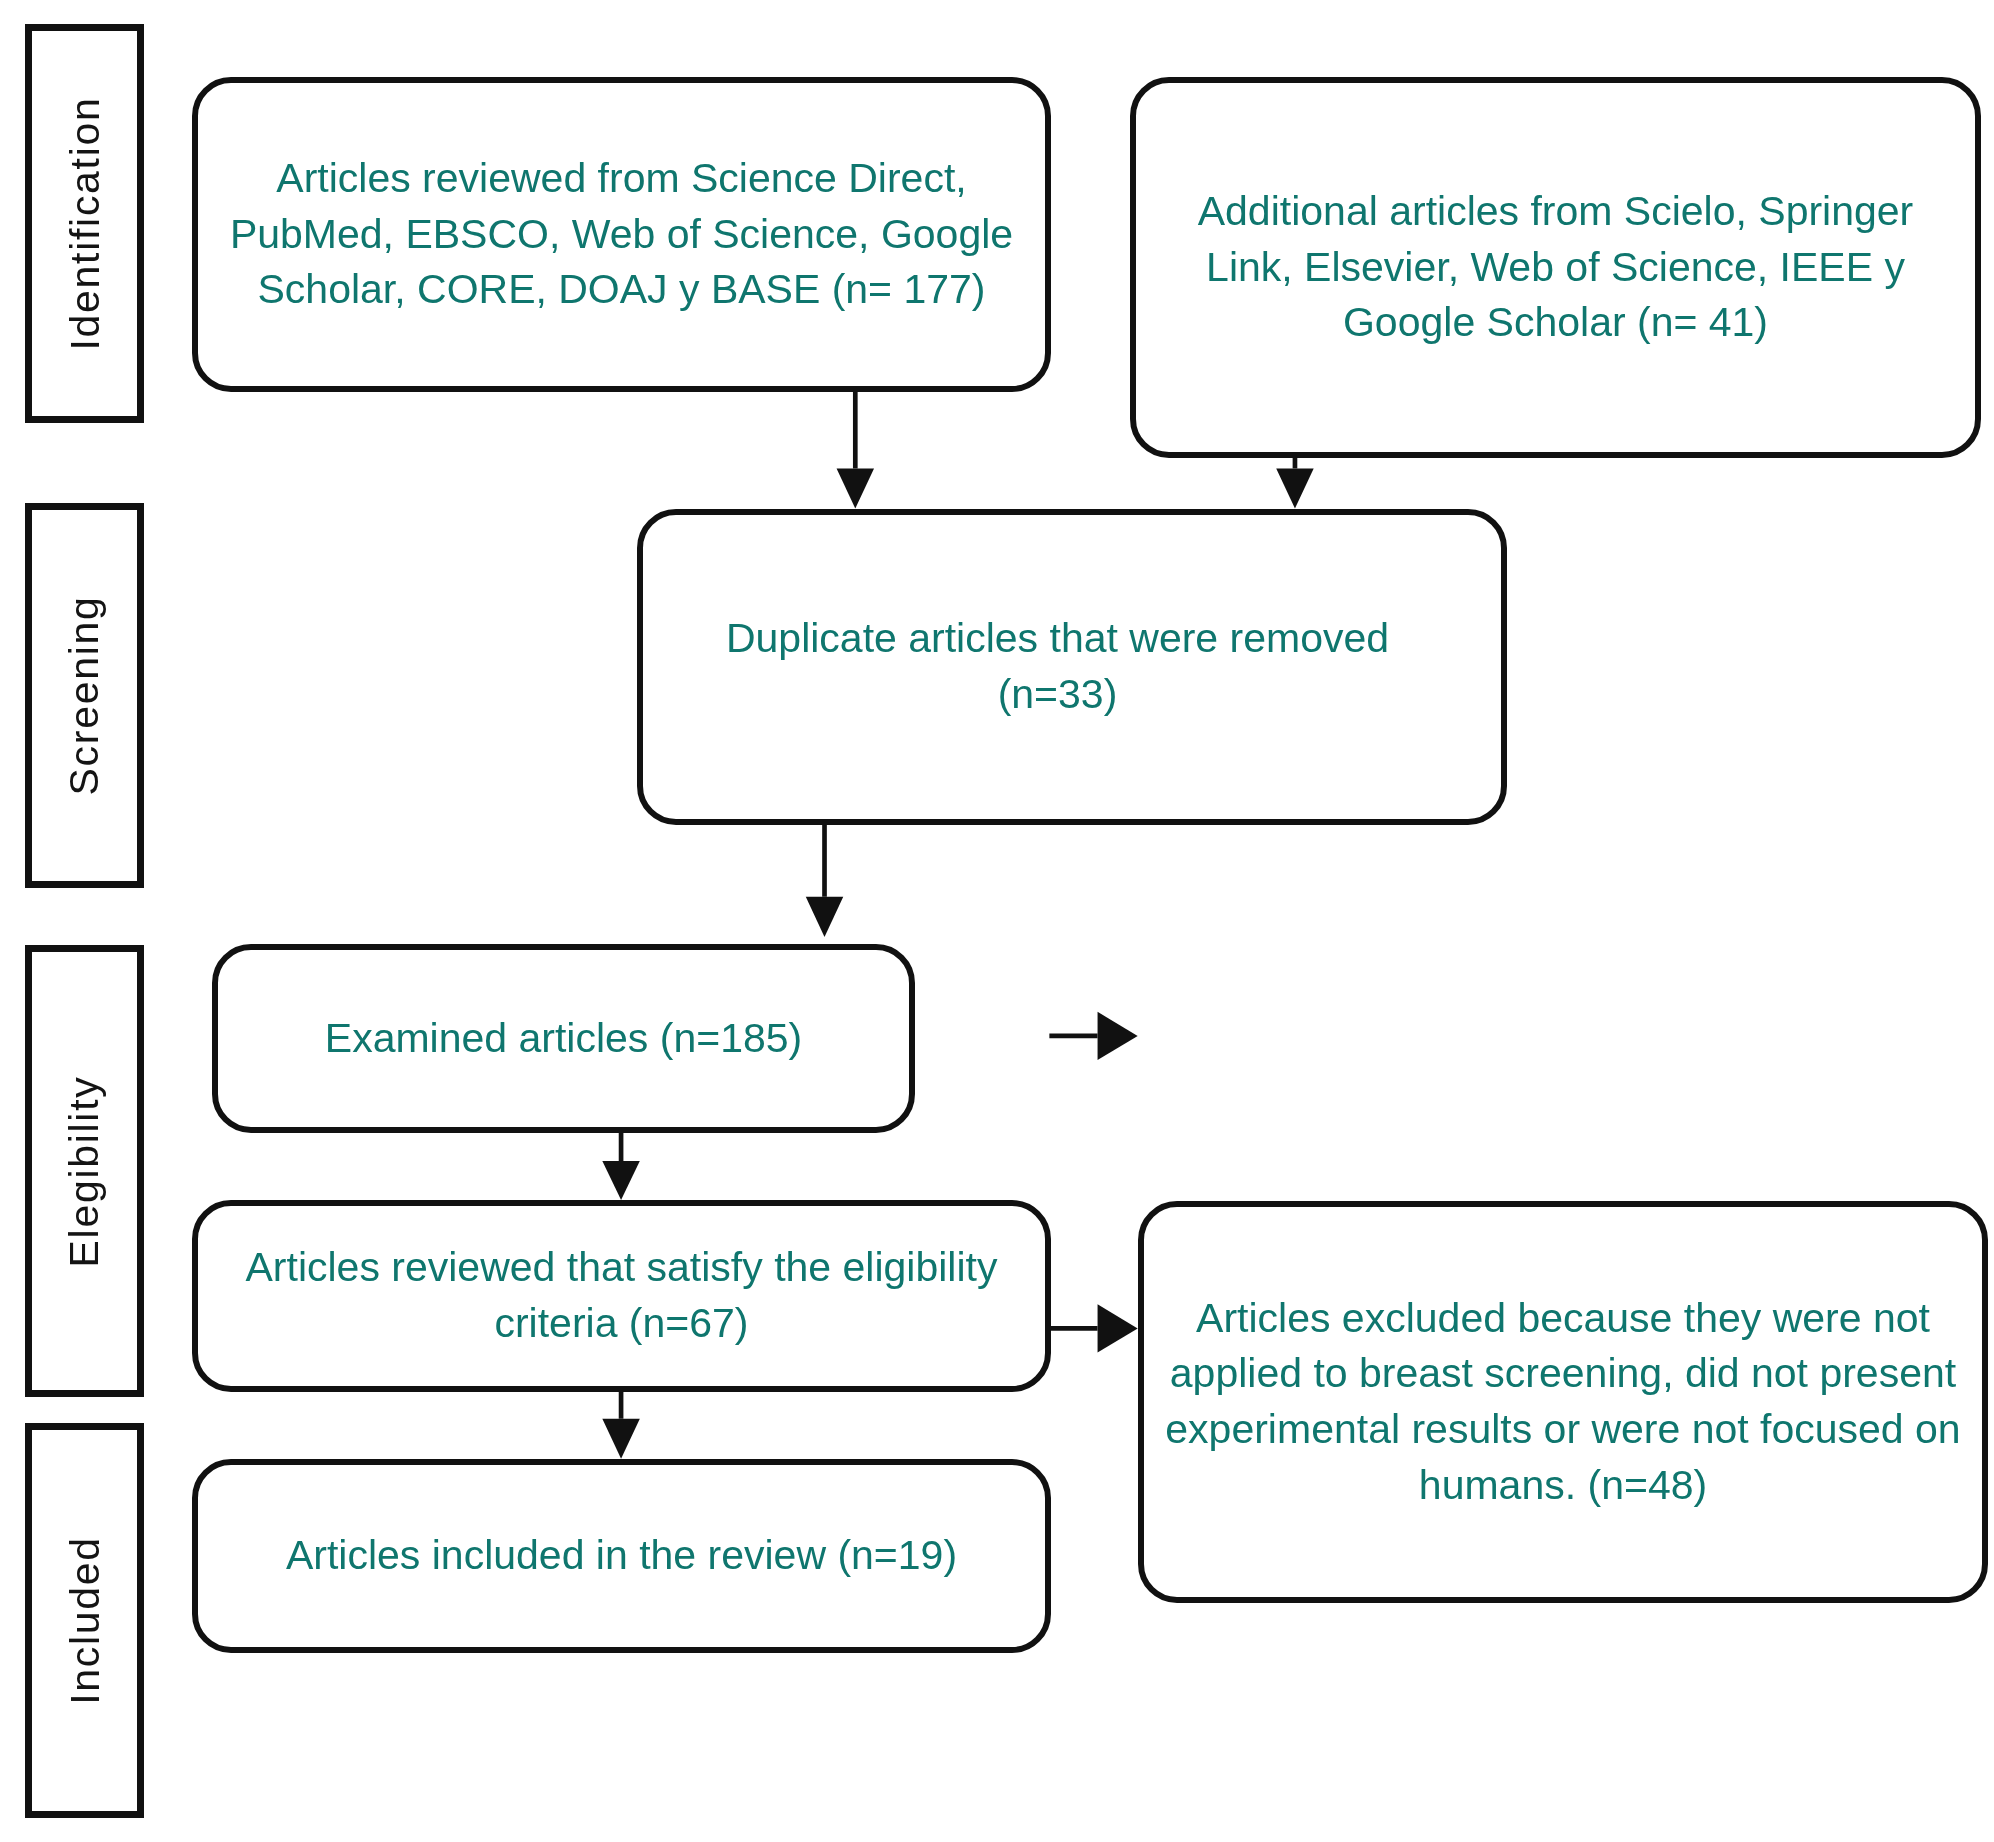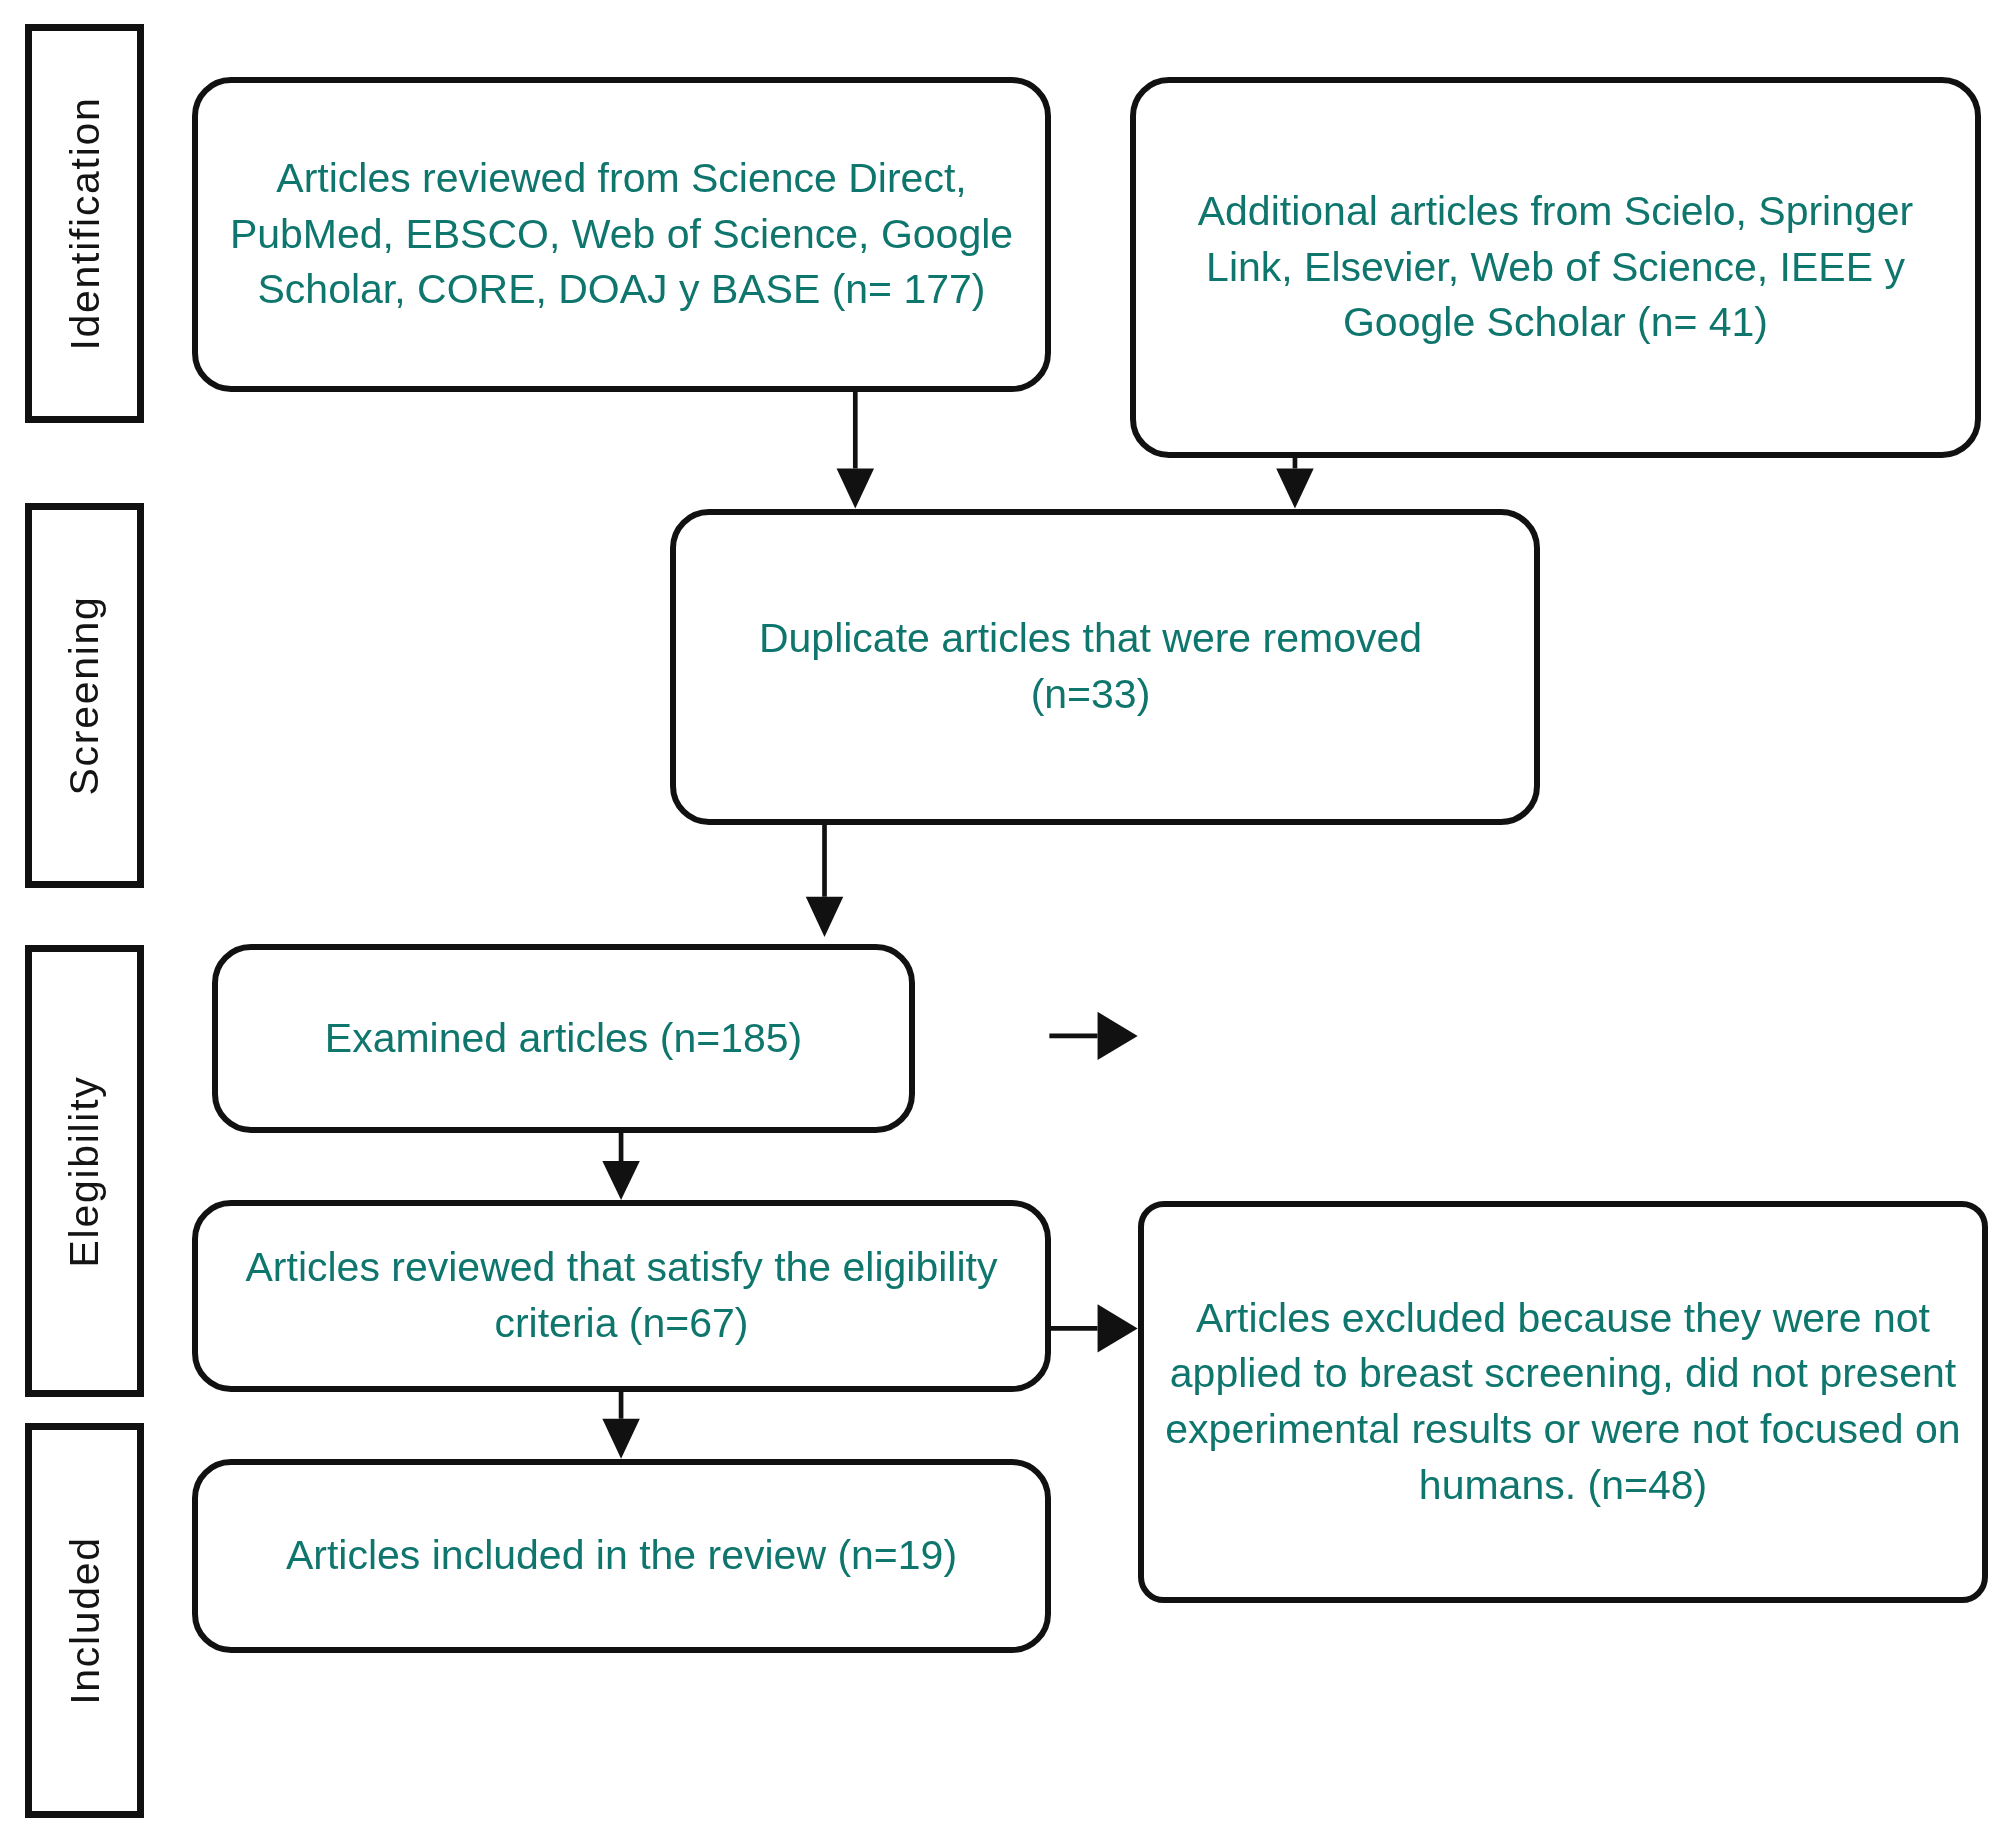--- a/index.html
+++ b/index.html
@@ -135,34 +135,34 @@
   </div>
 
   <div class="flow-box" style="left:192px; top:77px; width:859px; height:315px;">
     <span class="flow-text">Articles reviewed from Science Direct, PubMed,  EBSCO, Web of Science, Google Scholar, CORE, DOAJ y BASE (n= 177)</span>
   </div>
 
   <div class="flow-box" style="left:1130px; top:77px; width:851px; height:381px;">
     <span class="flow-text">Additional articles from Scielo, Springer Link,  Elsevier, Web of Science, IEEE y Google Scholar (n= 41)</span>
   </div>
 
-  <div class="flow-box" style="left:670px; top:509px; width:870px; height:316px; padding-left:45px; padding-right:74px;align-items:center;">
+  <div class="flow-box" style="left:637px; top:509px; width:870px; height:316px; padding-left:45px; padding-right:74px;align-items:center;">
     <span class="flow-text">Duplicate articles that were removed (n=33)</span>
   </div>
 
   <div class="flow-box" style="left:192px; top:944px; width:703px; height:189px;margin-left:20px;">
     <span class="flow-text">Examined articles (n=185)</span>
   </div>
 
 
   <div class="flow-box" style="left:192px; top:1200px; width:859px; height:192px;">
     <span class="flow-text">Articles reviewed that satisfy the eligibility criteria (n=67)</span>
   </div>
 
-  <div class="flow-box" style="left:1138px; top:1201px; width:850px; height:402px;border-radius:26px;">
+  <div class="flow-box" style="left:1138px; top:1201px; width:850px; height:402px;">
     <span class="flow-text">Articles excluded because they were not applied to breast screening, did not present experimental results or were not focused on humans. (n=48)</span>
   </div>
 
   <div class="flow-box" style="left:192px; top:1459px; width:859px; height:194px;justify-content:center;">
     <span class="flow-text">Articles included in the review (n=19)</span>
   </div>
 
 </div>
 
 

